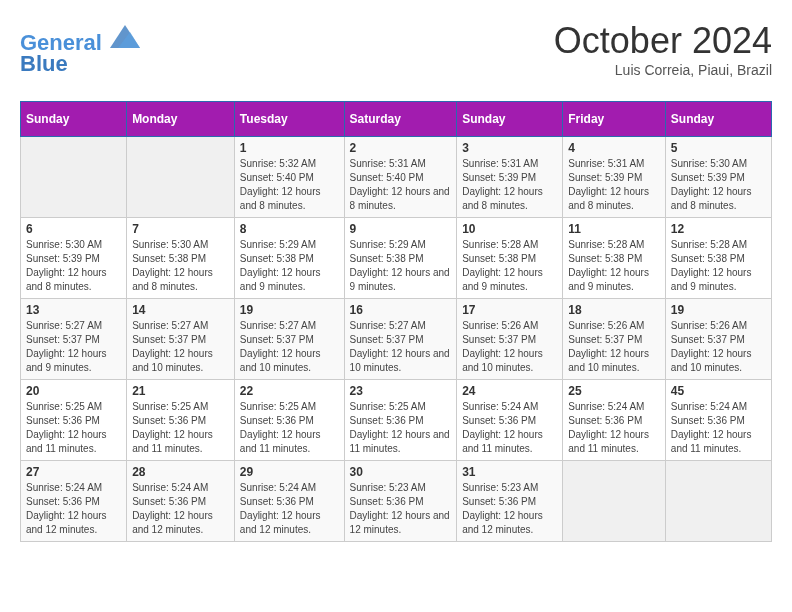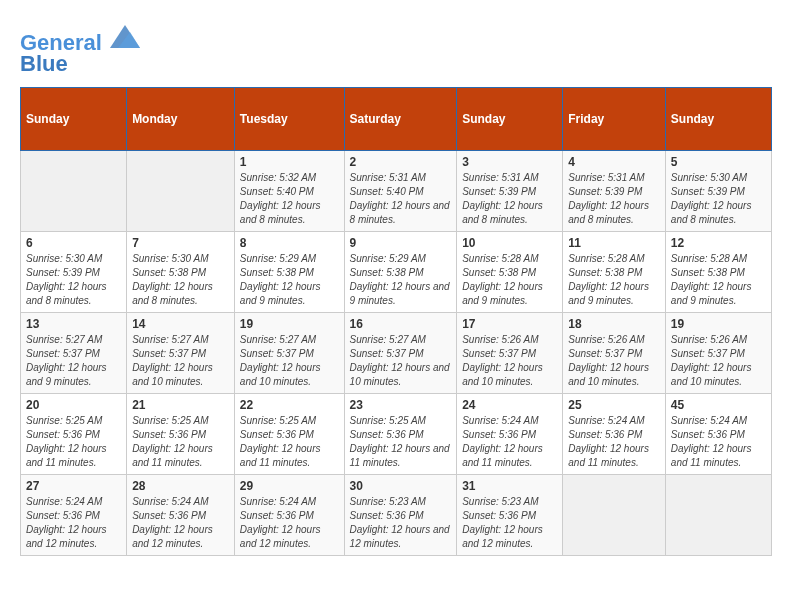--- a/index.html
+++ b/index.html
@@ -7,21 +7,21 @@
       font-family: Arial, sans-serif;
       background: #fff;
       width: 792px;
       min-height: 612px;
       padding: 20px;
     }
     .header {
       display: flex;
       justify-content: space-between;
       align-items: flex-start;
-      margin-bottom: 10px;
+      margin-bottom: 23px;
     }
     .logo {
       display: flex;
       align-items: center;
     }
     .logo-text {
       font-size: 22px;
       font-weight: bold;
       color: #333;
       line-height: 1.1;
@@ -45,24 +45,24 @@
     .subtitle {
       font-size: 14px;
       color: #555;
     }
     table {
       width: 100%;
       border-collapse: collapse;
       font-size: 11px;
     }
     thead tr th {
-      background-color: #c2410c;
+      background-color: #a21caf;
       color: #fff;
       text-align: left;
-      padding: 24px 5px;
+      padding: 10px 5px;
       font-size: 12px;
       font-weight: bold;
       border: 1px solid #2a6aaf;
     }
     tbody tr td {
       border: 1px solid #ccc;
       vertical-align: top;
       padding: 4px 5px;
       height: 80px;
       color: #333;
@@ -74,21 +74,20 @@
     .day-number {
       font-weight: bold;
       font-size: 12px;
       display: block;
       margin-bottom: 2px;
     }
     .day-info {
       font-size: 10px;
       color: #444;
       line-height: 1.4;
-      font-style: italic;
     }
     td.empty {
       background: #f0f0f0 !important;
     }
   </style>
 </head>
 <body>
 
 <div class="header">
   <div class="logo">
@@ -99,20 +98,22 @@
           <svg class="logo-icon" viewBox="0 0 30 30" xmlns="http://www.w3.org/2000/svg">
             <polygon points="0,28 15,5 30,28" fill="#3a7abf" opacity="0.8"></polygon>
             <polygon points="8,28 20,12 30,28" fill="#5aA0df" opacity="0.7"></polygon>
           </svg>
         </div>
       </div>
       <div style="font-size:22px;font-weight:bold;color:#3a7abf;margin-top:-4px;">Blue</div>
     </div>
   </div>
   <div class="title-block">
+    <div class="month-title">October 2024</div>
+    <div class="subtitle">Luis Correia, Piaui, Brazil</div>
   </div>
 </div>
 
 <table>
   <thead>
     <tr>
     <th>Sunday</th>
         <th>Monday</th>
         <th>Tuesday</th>
         <th>Saturday</th>

